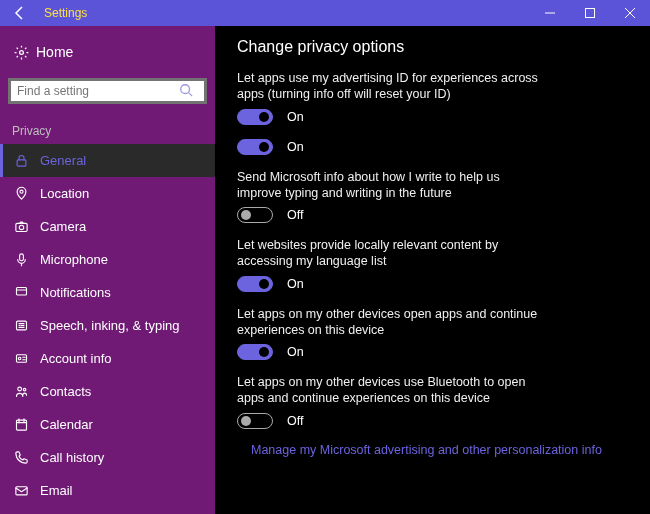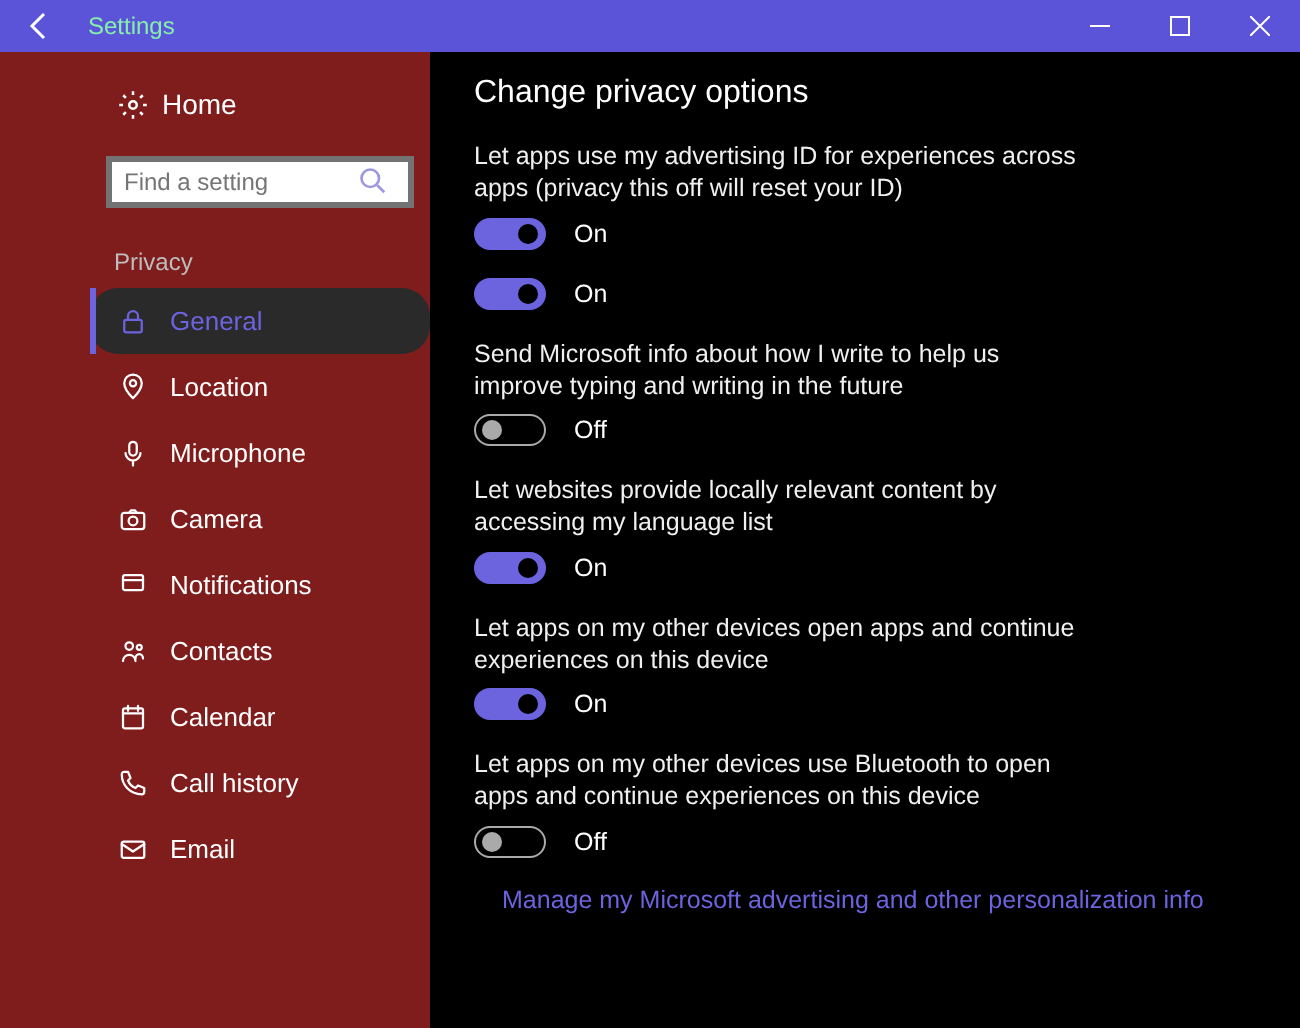--- a/index.html
+++ b/index.html
@@ -11,21 +11,21 @@
     font-family: "Segoe UI", Arial, sans-serif;
     color: #fff;
     overflow: hidden;
     font-size: 13px;
   }
   .titlebar {
     height: 26px;
     background: #5b54d8;
     display: flex;
     align-items: center;
-    color: #86efac;
+    color: #fde047;
     position: relative;
   }
   .titlebar .back {
     width: 40px;
     height: 26px;
     display: flex;
     align-items: center;
     justify-content: center;
   }
   .titlebar .title {
@@ -45,26 +45,25 @@
     display: flex;
     align-items: center;
     justify-content: center;
   }
   .body {
     display: flex;
     height: calc(514px - 26px);
   }
   .sidebar {
     width: 215px;
-    background: #7f1d1d;
+    background: #701a75;
     display: flex;
     flex-direction: column;
     padding-top: 10px;
     box-sizing: border-box;
-    padding-left: 45px;
   }
   .home-row {
     display: flex;
     align-items: center;
     height: 32px;
     padding-left: 14px;
     font-size: 14px;
   }
   .home-row .icon { width: 22px; }
   .search-wrap {
@@ -98,21 +97,20 @@
     display: flex;
     align-items: center;
     height: 33px;
     padding-left: 14px;
     font-size: 13px;
     cursor: pointer;
     position: relative;
   }
   .nav-item.selected {
     background: #2a2a2a;
-    border-radius: 14px;
   }
   .nav-item.selected::before {
     content:"";
     position:absolute;
     left:0; top:0; bottom:0;
     width:3px;
     background:#6c63df;
   }
   .nav-item.selected .label { color:#6c63df; }
   .nav-item.selected .icon { color:#6c63df; }
@@ -260,45 +258,64 @@
             <svg width="15" height="15" viewBox="0 0 24 24" fill="none" stroke="currentColor" stroke-width="1.8" stroke-linecap="round" stroke-linejoin="round">
               <path d="M12 21s-7-7-7-12a7 7 0 0 1 14 0c0 5-7 12-7 12z"></path>
               <circle cx="12" cy="9" r="2.5"></circle>
             </svg>
           </span>
           <span class="label">Location</span>
         </div>
         <div class="nav-item">
           <span class="icon">
             <svg width="15" height="15" viewBox="0 0 24 24" fill="none" stroke="currentColor" stroke-width="1.8" stroke-linecap="round" stroke-linejoin="round">
+              <rect x="3" y="7" width="18" height="13" rx="2"></rect>
+              <circle cx="12" cy="13.5" r="3.5"></circle>
+              <path d="M9 7l1.5-2h3L15 7"></path>
+            </svg>
+          </span>
+          <span class="label">Camera</span>
+        </div>
+        <div class="nav-item">
+          <span class="icon">
+            <svg width="15" height="15" viewBox="0 0 24 24" fill="none" stroke="currentColor" stroke-width="1.8" stroke-linecap="round" stroke-linejoin="round">
               <rect x="9" y="3" width="6" height="11" rx="3"></rect>
               <path d="M6 12a6 6 0 0 0 12 0"></path>
               <line x1="12" y1="18" x2="12" y2="22"></line>
             </svg>
           </span>
           <span class="label">Microphone</span>
         </div>
         <div class="nav-item">
           <span class="icon">
             <svg width="15" height="15" viewBox="0 0 24 24" fill="none" stroke="currentColor" stroke-width="1.8" stroke-linecap="round" stroke-linejoin="round">
-              <rect x="3" y="7" width="18" height="13" rx="2"></rect>
-              <circle cx="12" cy="13.5" r="3.5"></circle>
-              <path d="M9 7l1.5-2h3L15 7"></path>
-            </svg>
-          </span>
-          <span class="label">Camera</span>
-        </div>
-        <div class="nav-item">
-          <span class="icon">
-            <svg width="15" height="15" viewBox="0 0 24 24" fill="none" stroke="currentColor" stroke-width="1.8" stroke-linecap="round" stroke-linejoin="round">
               <rect x="4" y="4" width="16" height="12" rx="1.5"></rect>
               <path d="M4 8h16"></path>
             </svg>
           </span>
           <span class="label">Notifications</span>
+        </div>
+        <div class="nav-item">
+          <span class="icon">
+            <svg width="15" height="15" viewBox="0 0 24 24" fill="none" stroke="currentColor" stroke-width="1.8" stroke-linecap="round" stroke-linejoin="round">
+              <rect x="4" y="5" width="16" height="14" rx="2"></rect>
+              <path d="M8 12h2M12 12h4M8 15h8M8 9h8"></path>
+            </svg>
+          </span>
+          <span class="label">Speech, inking, &amp; typing</span>
+        </div>
+        <div class="nav-item">
+          <span class="icon">
+            <svg width="15" height="15" viewBox="0 0 24 24" fill="none" stroke="currentColor" stroke-width="1.8" stroke-linecap="round" stroke-linejoin="round">
+              <rect x="4" y="6" width="16" height="12" rx="1.5"></rect>
+              <circle cx="9" cy="12" r="2"></circle>
+              <path d="M14 10h4M14 14h4"></path>
+            </svg>
+          </span>
+          <span class="label">Account info</span>
         </div>
         <div class="nav-item">
           <span class="icon">
             <svg width="15" height="15" viewBox="0 0 24 24" fill="none" stroke="currentColor" stroke-width="1.8" stroke-linecap="round" stroke-linejoin="round">
               <circle cx="9" cy="8" r="3"></circle>
               <path d="M4 20c0-3 2.5-5 5-5s5 2 5 5"></path>
               <circle cx="17" cy="9" r="2"></circle>
               <path d="M14 18c0-2 1.5-3.5 3-3.5s3 1.5 3 3.5"></path>
             </svg>
           </span>
@@ -332,21 +349,21 @@
           </span>
           <span class="label">Email</span>
         </div>
       </div>
   </div>
 
   <div class="main">
     <h1 class="page-title">Change privacy options</h1>
     <div id="options">
         <div class="opt">
-          <div class="desc">Let apps use my advertising ID for experiences across apps (privacy this off will reset your ID)</div>
+          <div class="desc">Let apps use my advertising ID for experiences across apps (turning info off will reset your ID)</div>
           <div class="toggle-row">
             <div class="toggle on">
               <div class="knob"></div>
             </div>
             <span class="state-label">On</span>
           </div>
         </div>
         <div class="opt">
           <div class="toggle-row">
             <div class="toggle on">

